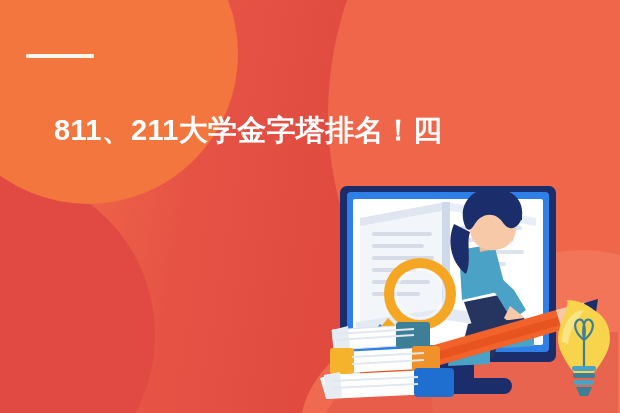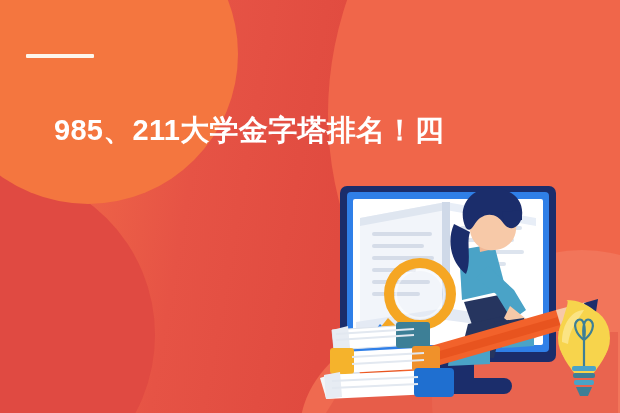--- a/index.html
+++ b/index.html
@@ -124,21 +124,21 @@
 <div id="banner">
 
   <div class="bg-layer bg-base"></div>
   <div class="circle-right"></div>
   <div class="circle-artwash"></div>
   <div class="circle-bulb-glow"></div>
   <div class="circle-lowleft"></div>
   <div class="circle-left"></div>
 
   <div class="rule"></div>
-  <div class="title">985、211大学金字塔排名！四</div>
+  <div class="title">811、211大学金字塔排名！四</div>
 
   <div class="art">
     <svg width="302" height="231" viewBox="0 0 302 231" xmlns="http://www.w3.org/2000/svg">
 
       <path d="M8 231 L58 150 L300 150 L300 231 Z" fill="#d9463d" opacity="0.35"></path>
 
       <g>
 
         <rect x="112" y="176" width="44" height="26" fill="#1b2d6b"></rect>
         <rect x="74" y="196" width="120" height="16" rx="8" fill="#1b2d6b"></rect>

